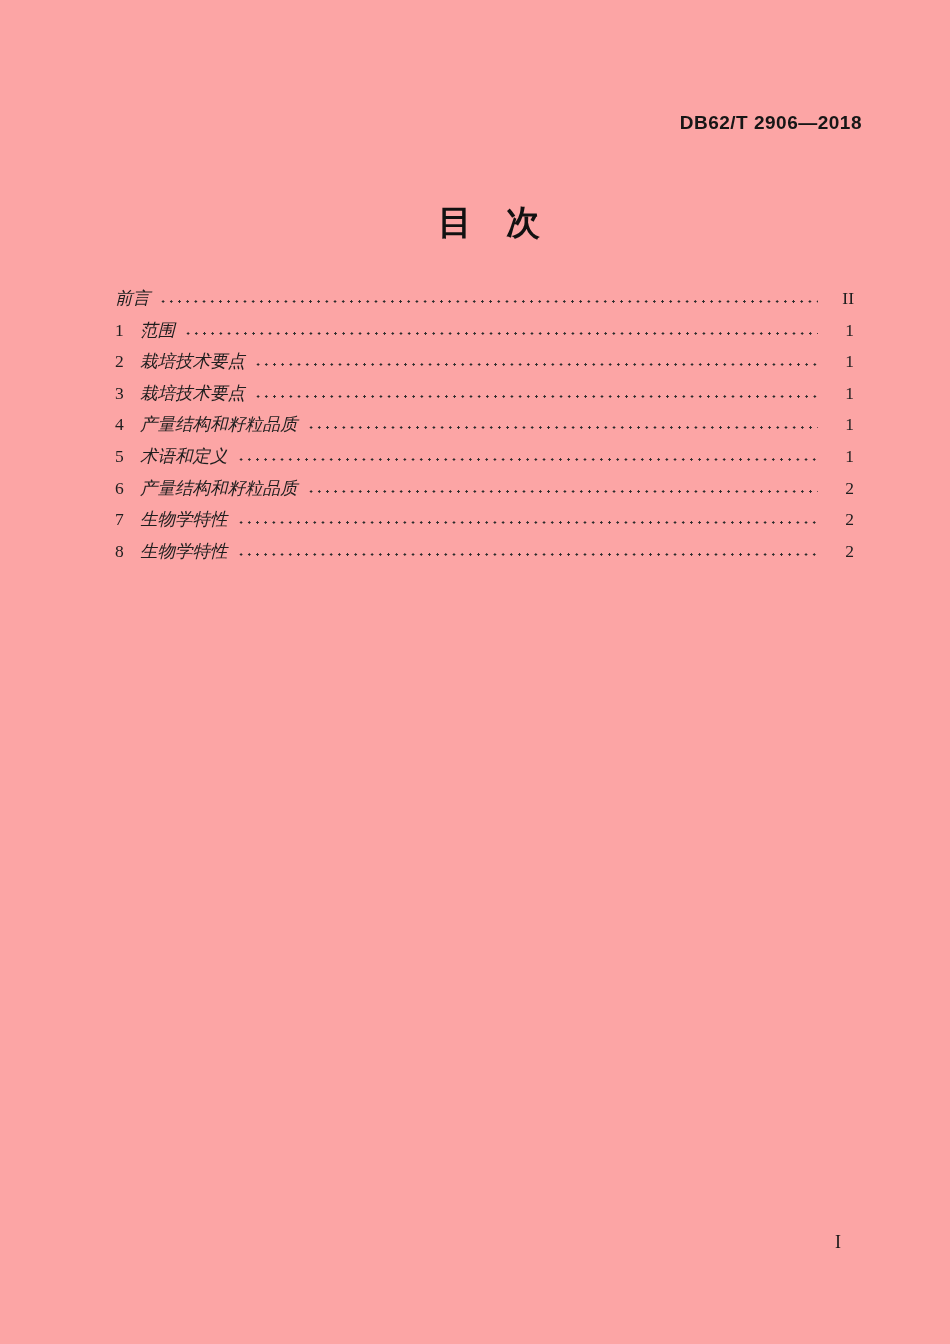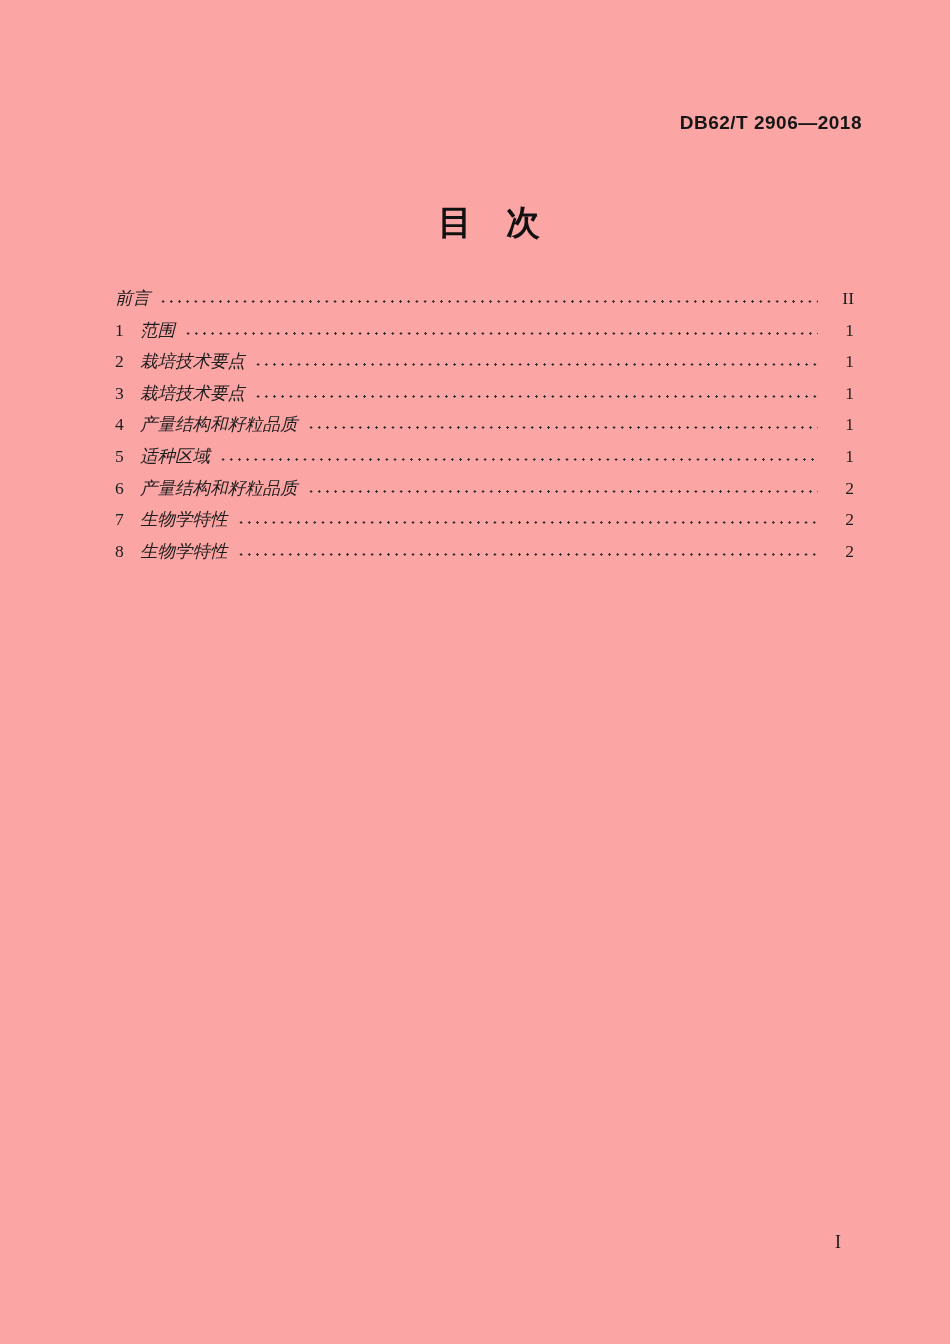--- a/index.html
+++ b/index.html
@@ -120,21 +120,21 @@
 
     <div class="toc-row">
       <span class="toc-num">4</span>
       <span class="toc-label">产量结构和籽粒品质</span>
       <span class="toc-leader"></span>
       <span class="toc-page">1</span>
     </div>
 
     <div class="toc-row">
       <span class="toc-num">5</span>
-      <span class="toc-label">适种区域</span>
+      <span class="toc-label">术语和定义</span>
       <span class="toc-leader"></span>
       <span class="toc-page">1</span>
     </div>
 
     <div class="toc-row">
       <span class="toc-num">6</span>
       <span class="toc-label">产量结构和籽粒品质</span>
       <span class="toc-leader"></span>
       <span class="toc-page">2</span>
     </div>

